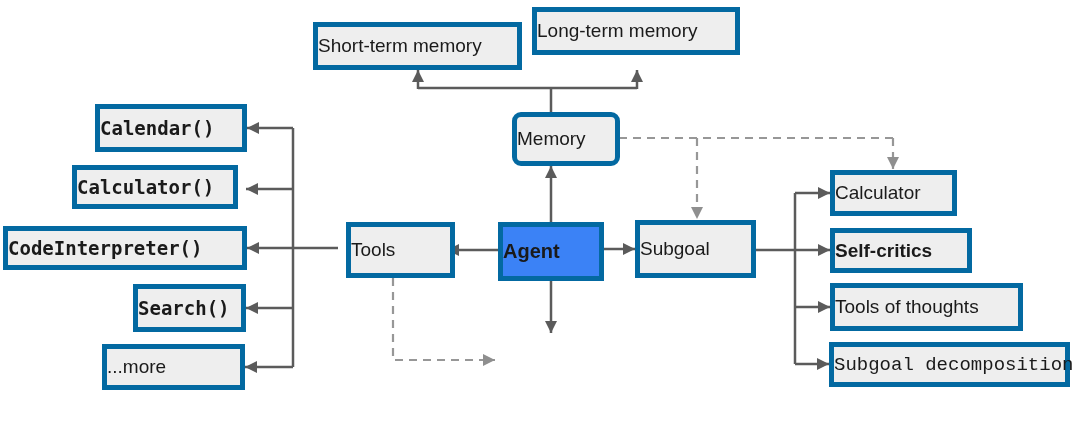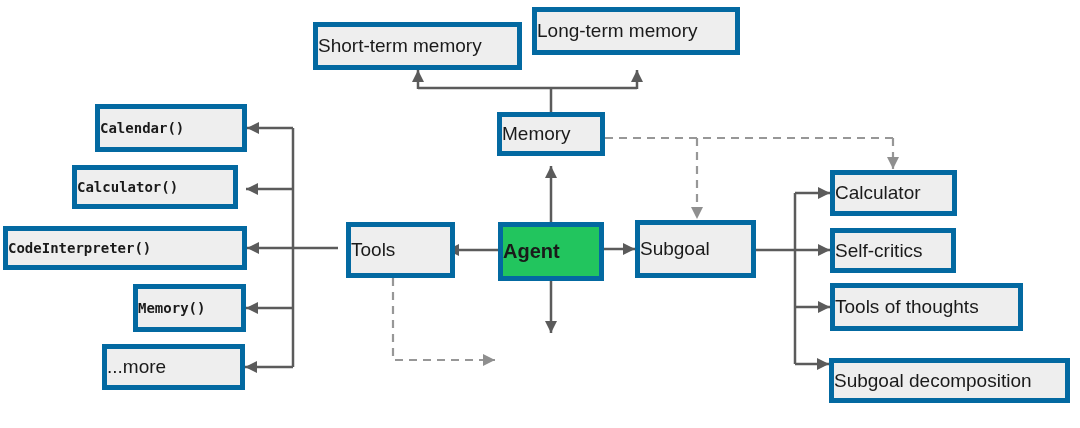--- a/index.html
+++ b/index.html
@@ -30,44 +30,44 @@
     align-items: center;
     justify-content: flex-start;
     font-size: 19px;
     color: #1a1a1a;
     white-space: nowrap;
     z-index: 2;
   }
   .node.mono {
     font-family: "DejaVu Sans Mono", "Liberation Mono", monospace;
     font-weight: bold;
-    font-size: 14px;
+    font-size: 19px;
   }
   .node.agent {
-    background: #22c55e;
+    background: #3b82f6;
     font-weight: bold;
     font-size: 20px;
   }
   
   .short-term { left: 313px; top: 22px;  width: 209px; height: 48px; }
   .long-term  { left: 532px; top: 7px;  width: 208px; height: 48px; }
-  .memory     { left: 497px; top: 112px; width: 108px; height: 44px; }
+  .memory     { left: 512px; top: 112px; width: 108px; height: 54px; border-radius: 9px; }
   .calendar         { left: 95px;  top: 104px; width: 152px; height: 48px; }
   .calculator       { left: 72px;  top: 165px; width: 166px; height: 44px; }
   .code-interpreter { left: 3px;   top: 226px; width: 244px; height: 44px; }
   .search           { left: 133px; top: 284px; width: 113px; height: 48px; }
   .more             { left: 102px; top: 344px; width: 143px; height: 46px; }
   .tools    { left: 338px; top: 222px; width: 109px; height: 56px; margin-left: 8px; }
   .agent    { left: 498px; top: 222px; width: 106px; height: 59px; }
   .planning { left: 635px; top: 220px; width: 121px; height: 58px; }
   .action   { left: 496px; top: 333px; width: 108px; height: 59px; }
   .reflection   { left: 830px; top: 170px; width: 127px; height: 46px; }
-  .self-critics { left: 830px; top: 228px; width: 126px; height: 45px; }
+  .self-critics { left: 830px; top: 228px; width: 142px; height: 45px; font-weight: bold; }
   .chain        { left: 830px; top: 283px; width: 193px; height: 48px; }
-  .subgoal      { left: 829px; top: 358px; width: 241px; height: 45px; }
+  .subgoal      { left: 829px; top: 342px; width: 241px; height: 45px; font-family: Liberation Mono, monospace; }
 
   .solid-edge  { stroke: #5b5b5b; stroke-width: 2.5; fill: none; }
   .dashed-edge { stroke: #979797; stroke-width: 2.2; fill: none; stroke-dasharray: 8 6; }
 </style>
 </head>
 <body>
 
 <div id="canvas">
 
   <svg id="edges" viewBox="0 0 1080 428" xmlns="http://www.w3.org/2000/svg">
@@ -132,21 +132,21 @@
   <div class="node mono calendar">
     <span>Calendar()</span>
   </div>
   <div class="node mono calculator">
     <span>Calculator()</span>
   </div>
   <div class="node mono code-interpreter">
     <span>CodeInterpreter()</span>
   </div>
   <div class="node mono search">
-    <span>Memory()</span>
+    <span>Search()</span>
   </div>
   <div class="node more">
     <span>...more</span>
   </div>
 
   <div class="node reflection">
     <span>Calculator</span>
   </div>
   <div class="node self-critics">
     <span>Self-critics</span>

